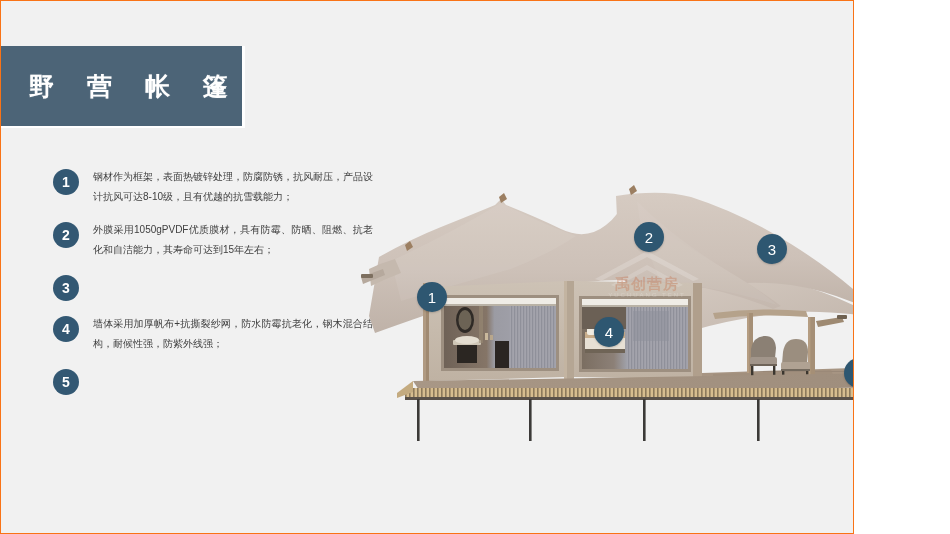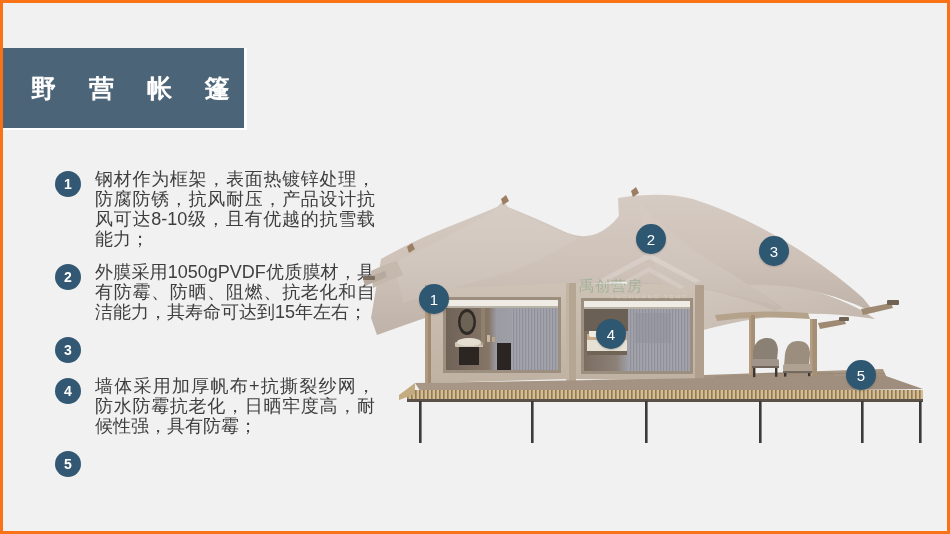--- a/index.html
+++ b/index.html
@@ -9,25 +9,25 @@
   }
   body {
     width: 950px;
     height: 534px;
     overflow: hidden;
     font-family: "Liberation Sans", "DejaVu Sans", sans-serif;
   }
 
   #slide {
     position: relative;
-    width: 950px;
+    width: 854px;
     height: 534px;
     background: #f1f1f1;
     box-sizing: border-box;
-    border: 3px solid #f97316;
+    border: 1px solid #f97316;
     overflow: hidden;
     padding-left: 32px;
   }
 
   
   #title-banner {
     position: absolute;
     left: 0px;
     top: 45px;
     width: 244px;
@@ -72,21 +72,21 @@
     font-weight: bold;
     display: flex;
     align-items: center;
     justify-content: center;
     margin-top: 2px;
   }
   .feature-text {
     flex: 1 1 auto;
     margin-left: 14px;
     color: #3e3e3e;
-    font-size: 18px;
+    font-size: 10px;
     line-height: 20px;
     text-align: justify;
   }
 
   
   #illustration {
     position: absolute;
     left: 360px;
     top: 140px;
     width: 590px;
@@ -127,23 +127,24 @@
     width: 140px;
     height: 60px;
     opacity: 0.22;
     pointer-events: none;
   }
   #watermark-text {
     position: absolute;
     left: 0;
     top: 28px;
     width: 140px;
-    color: #15803d;
+    text-align: center;
+    color: #c2410c;
     font-size: 15px;
-    font-weight: normal;
+    font-weight: bold;
     letter-spacing: 1px;
   }
   #watermark-sub {
     position: absolute;
     left: 0;
     top: 45px;
     width: 140px;
     text-align: center;
     color: #ffffff;
     font-size: 6px;
@@ -170,21 +171,21 @@
       <div class="feature-badge">2</div>
       <div class="feature-text">外膜采用1050gPVDF优质膜材，具有防霉、防晒、阻燃、抗老化和自洁能力，其寿命可达到15年左右；</div>
     </div>
 
     <div class="feature-item">
       <div class="feature-badge">3</div>
     </div>
 
     <div class="feature-item">
       <div class="feature-badge">4</div>
-      <div class="feature-text">墙体采用加厚帆布+抗撕裂纱网，防水防霉抗老化，日晒牢度高，耐候性强，具有防霉；</div>
+      <div class="feature-text">墙体采用加厚帆布+抗撕裂纱网，防水防霉抗老化，钢木混合结构，耐候性强，防紫外线强；</div>
     </div>
 
     <div class="feature-item">
       <div class="feature-badge">5</div>
     </div>
 
   </div>
 
   <div id="illustration">
     <svg viewBox="0 0 590 300" xmlns="http://www.w3.org/2000/svg">

